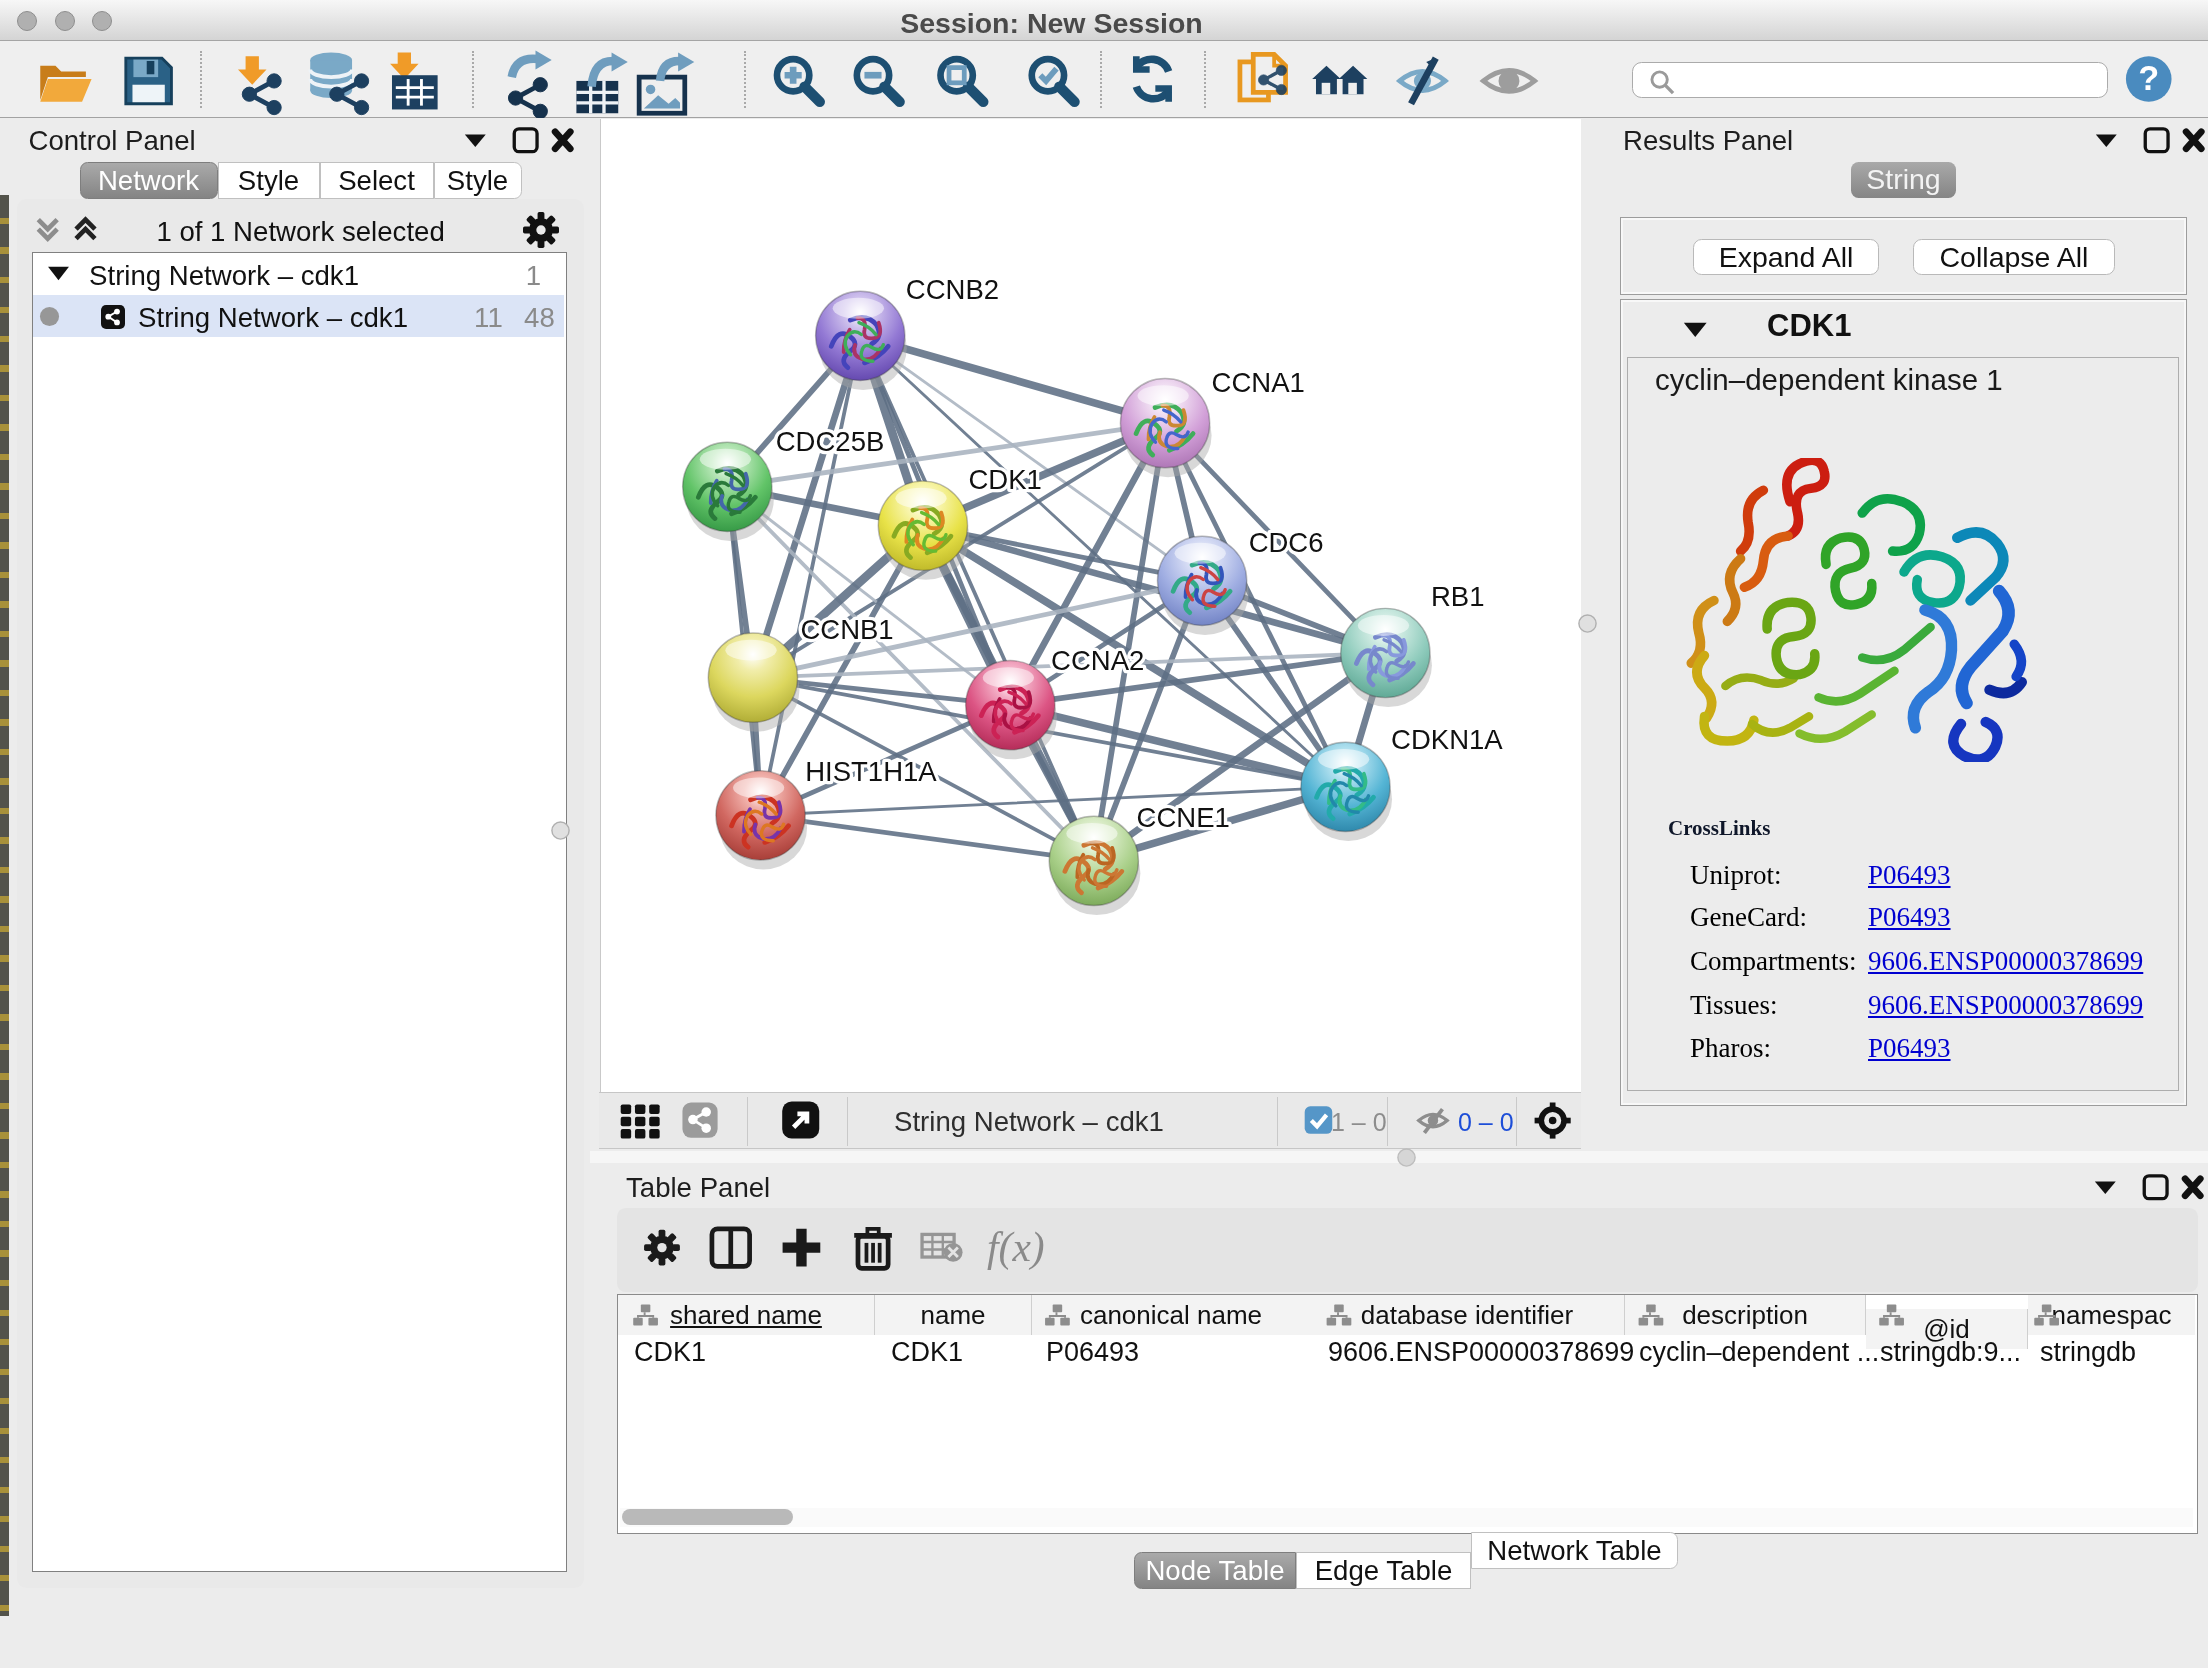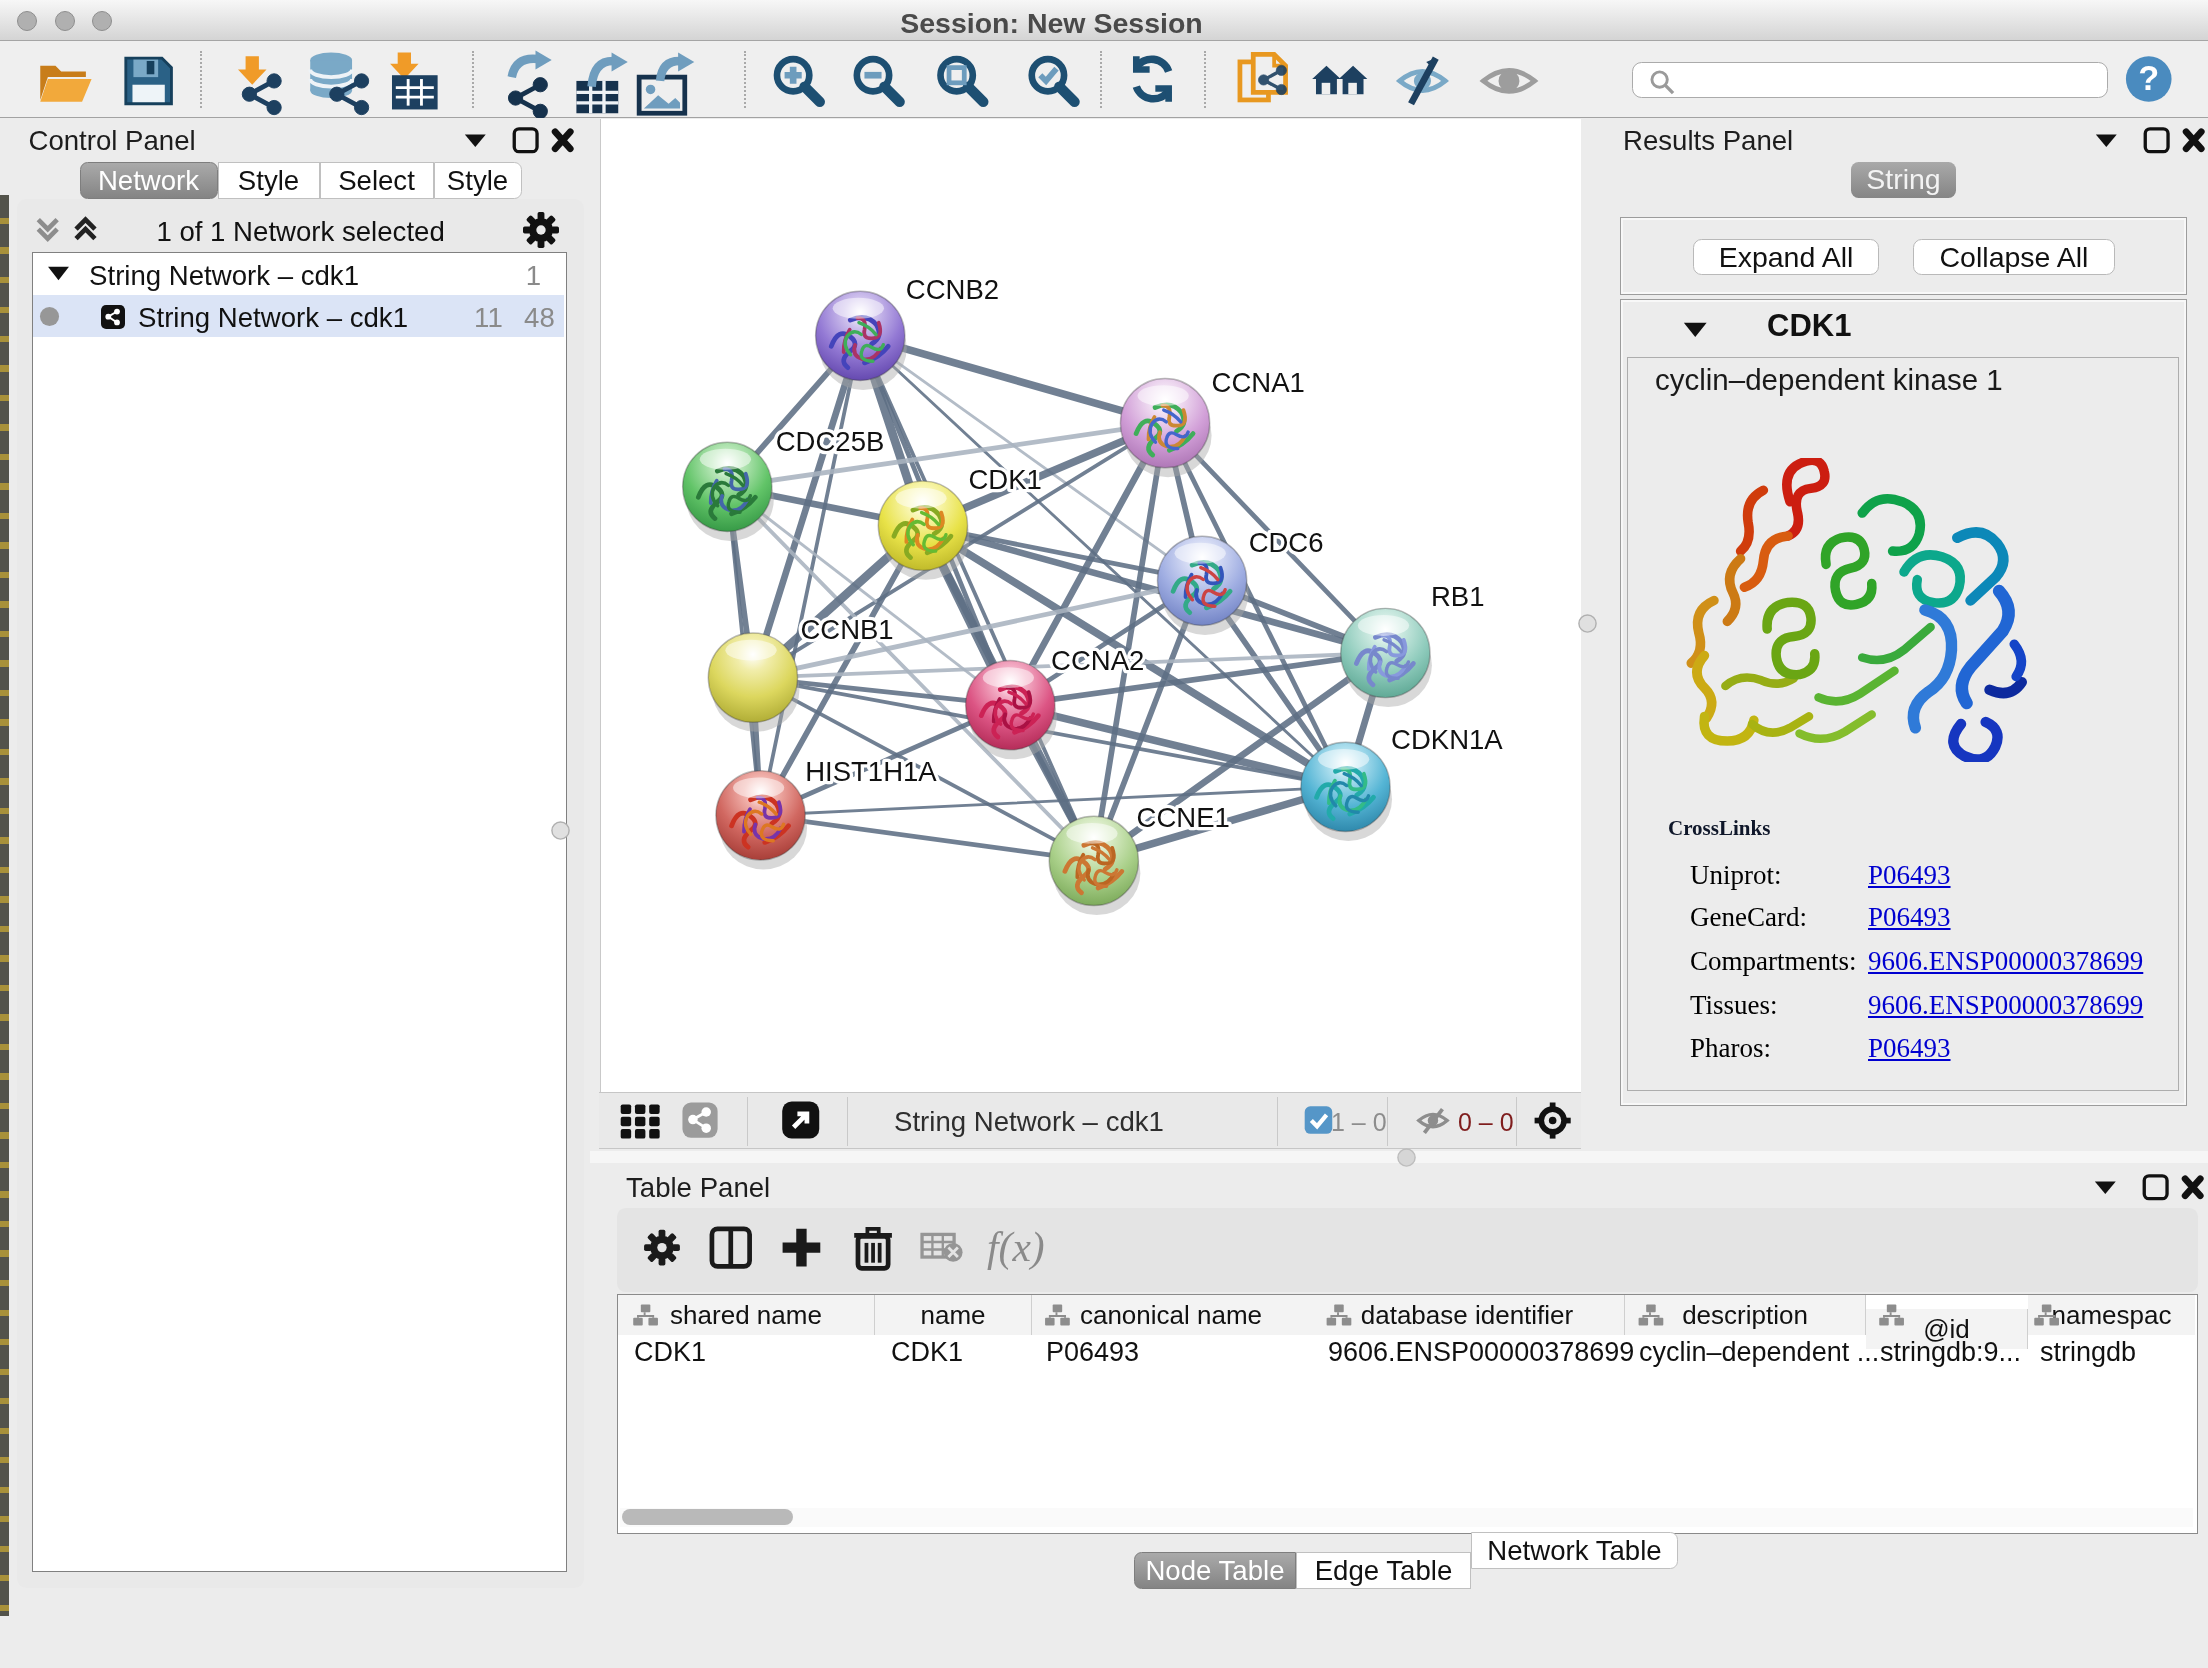--- a/index.html
+++ b/index.html
@@ -683,21 +683,21 @@
       <circle cx="19" cy="19" r="4" fill="#111"></circle>
     </g>
   </svg>
   <div class="nsdiv" style="left:148px;"></div>
   <div class="nsdiv" style="left:248px;"></div>
   <div class="nsdiv" style="left:678px;"></div>
   <div class="nsdiv" style="left:788px;"></div>
   <div class="nsdiv" style="left:917px;"></div>
   <span style="position:absolute;left:295px;top:13.3px;font-size:27.6px;color:#2e2e2e;">String Network – cdk1</span>
   <span style="position:absolute;left:732px;top:15px;font-size:25px;color:#8d8d8d;">1 – 0</span>
-  <span style="position:absolute;left:859px;top:15px;font-size:25px;color:#7f1d1d;">0 – 0</span>
+  <span style="position:absolute;left:859px;top:15px;font-size:25px;color:#1d4ed8;">0 – 0</span>
 </div>
 <div style="position:absolute;left:590px;top:1151px;width:1619px;height:12.4px;background:#f6f6f6;"></div>
 
 <svg class="abs" style="left:550px;top:820px;" width="21" height="21" viewBox="0 0 22 22">
       <circle cx="11" cy="11" r="9" fill="#e0e0e0" stroke="#b0b0b0" stroke-width="1.5"></circle>
     </svg>
 <svg class="abs" style="left:1577px;top:613px;" width="21" height="21" viewBox="0 0 22 22">
       <circle cx="11" cy="11" r="9" fill="#e0e0e0" stroke="#b0b0b0" stroke-width="1.5"></circle>
     </svg>
 <svg class="abs" style="left:1396px;top:1147px;" width="21" height="21" viewBox="0 0 22 22">
@@ -824,21 +824,21 @@
         <circle cx="33" cy="19" r="10" fill="#555"></circle>
             <path d="M28 14 L38 24 M38 14 L28 24" stroke="#e4e4e4" stroke-width="3"></path>
       </g>
 
       <g transform="translate(370,2)" fill="#8a8a8a">
         <text x="0" y="36" font-size="44" font-style="italic" font-family="Liberation Serif">f(x)</text>
       </g>
     </svg>
   </div>
   <div id="ttable">
-    <div class="th" style="left:0;width:257px;">shared name</div>
+    <div class="th" style="left:0;width:257px;text-decoration:underline;">shared name</div>
     <div class="th" style="left:257px;width:157px;">name</div>
     <div class="th" style="left:414px;width:279px;">canonical name</div>
     <div class="th" style="left:692px;width:315px;">database identifier</div>
     <div class="th" style="left:1007px;width:241px;">description</div>
     <div class="th" style="left:1248px;width:162px;margin-top:14px;">@id</div>
     <div class="th" style="left:1410px;width:167px;border-right:none;">namespac</div>
     <svg class="abs" style="left:0;top:0;" width="1577" height="40" viewBox="0 0 1658 42">
       <defs>
             <g id="treeic" fill="#8d8d8d">
               <rect x="8" y="2" width="10" height="8" rx="1"></rect>

